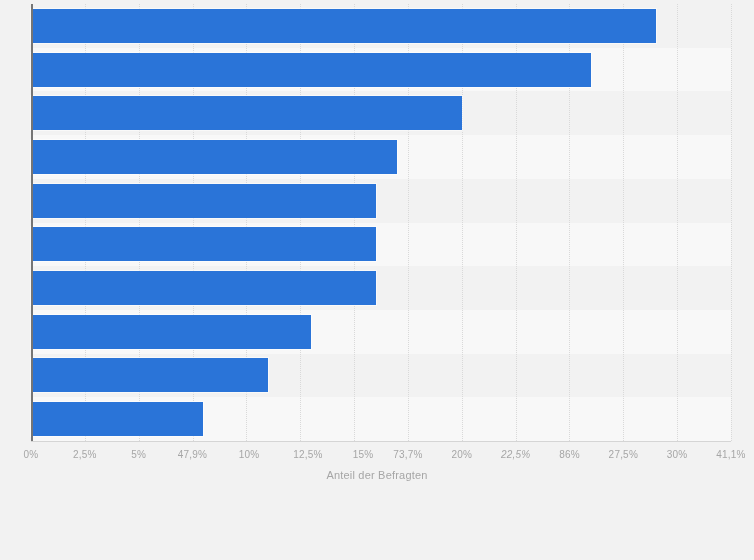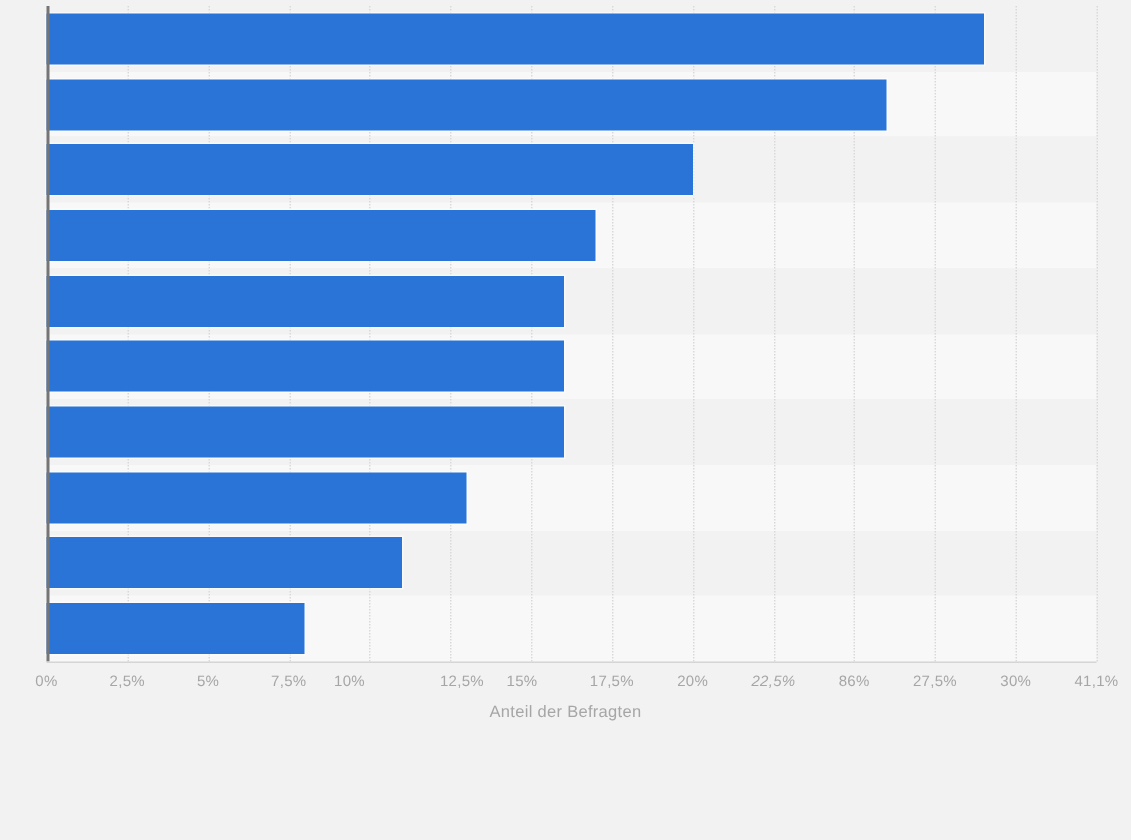--- a/index.html
+++ b/index.html
@@ -185,25 +185,25 @@
       </div>
     </div>
 
   <div id="value-axis-line"></div>
 
   <div id="x-axis">
     <div id="x-axis-line"></div>
   <div class="tick-label" style="left: 31px;">0%</div>
       <div class="tick-label" style="left: 84.8462px;">2,5%</div>
       <div class="tick-label" style="left: 138.692px;">5%</div>
-      <div class="tick-label" style="left: 192.538px;">7,5%</div>
-      <div class="tick-label" style="left: 233px; text-align: right;">10%</div>
+      <div class="tick-label" style="left: 192.538px;">47,9%</div>
+      <div class="tick-label" style="left: 249px; text-align: right;">10%</div>
       <div class="tick-label" style="left: 308px;">12,5%</div>
-      <div class="tick-label" style="left: 348px;">15%</div>
-      <div class="tick-label" style="left: 407.923px;">17,5%</div>
+      <div class="tick-label" style="left: 363px;">15%</div>
+      <div class="tick-label" style="left: 407.923px;">73,7%</div>
       <div class="tick-label" style="left: 461.769px;">20%</div>
       <div class="tick-label" style="left: 515.615px; font-style: italic;">22,5%</div>
       <div class="tick-label" style="left: 569.462px;">86%</div>
       <div class="tick-label" style="left: 623.308px;">27,5%</div>
       <div class="tick-label" style="left: 677.154px;">30%</div>
       <div class="tick-label" style="left: 731px;">41,1%</div>
     </div>
 
   <div id="x-axis-title">Anteil der Befragten</div>
 

